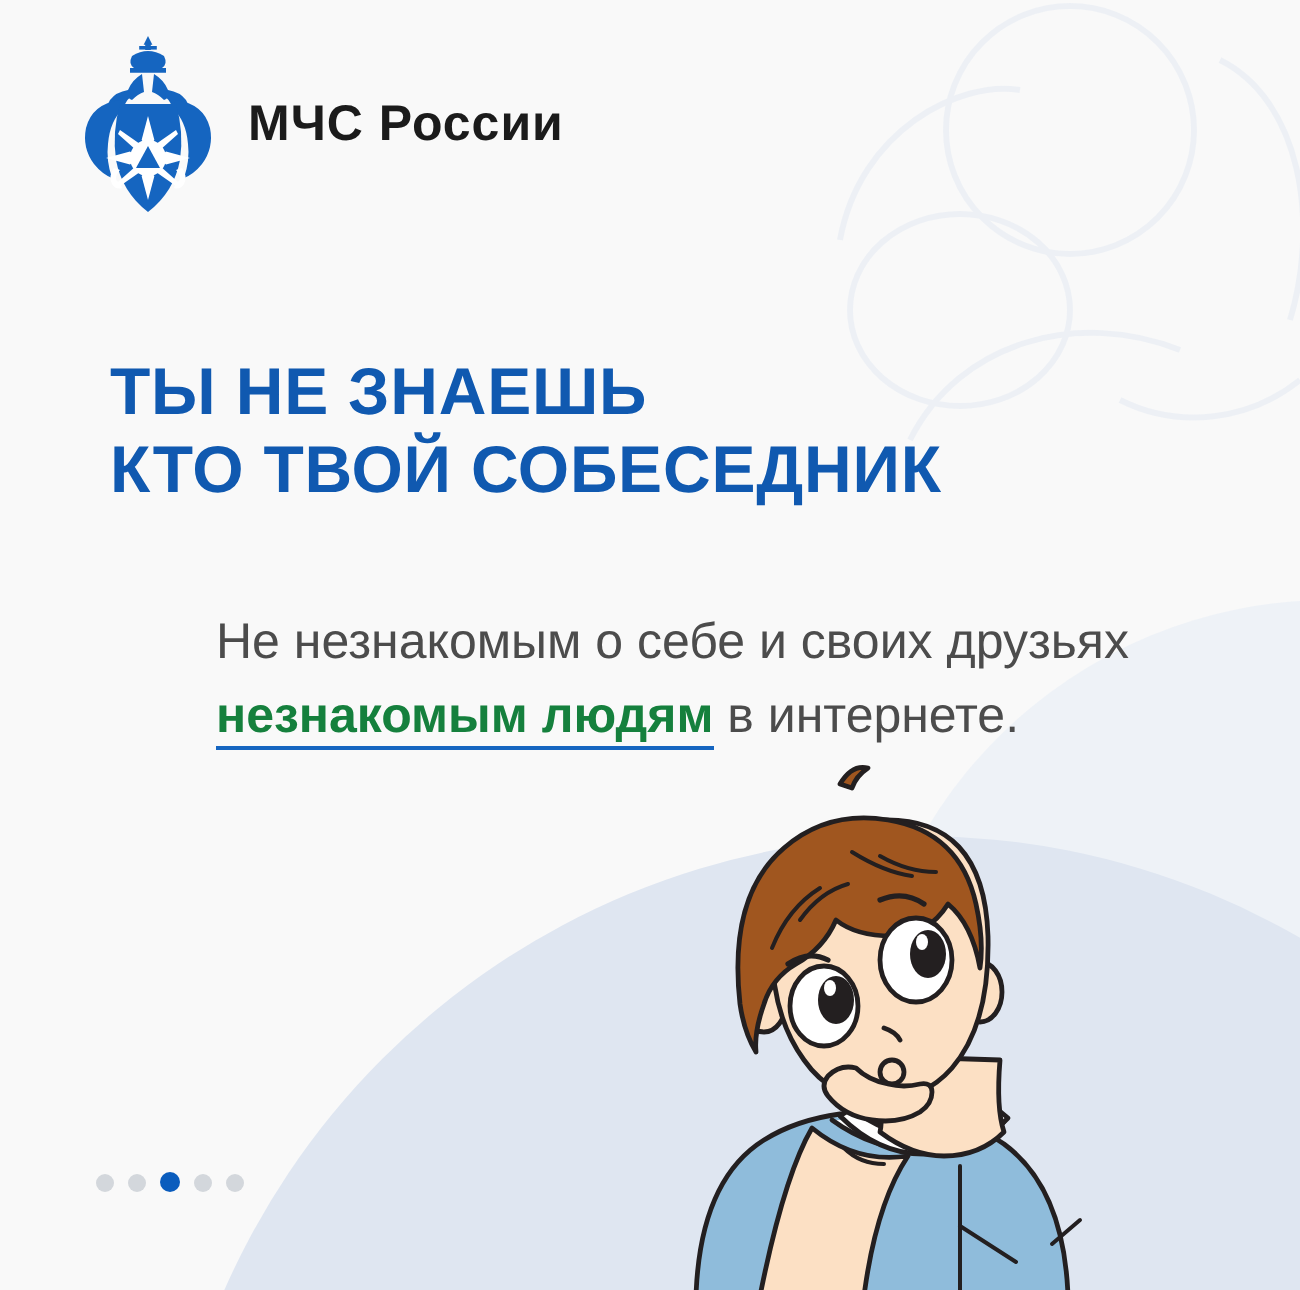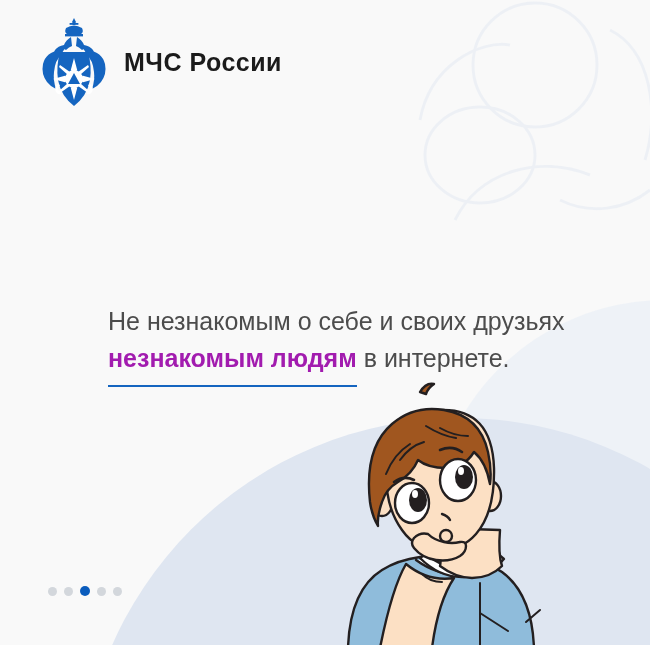--- a/index.html
+++ b/index.html
@@ -65,23 +65,23 @@
 
   
   .body-copy{
     position:absolute;left:108px;top:278px;
     width:470px;
     font-size:25px;line-height:1.46;
     color:#4c4c4c;
     font-weight:normal;
   }
   .hl{
-    color:#a21caf;font-weight:bold;
+    color:#15803d;font-weight:bold;
     border-bottom:2px solid #1565c0;
-    padding-bottom:13px;
+    padding-bottom:1px;
   }
 
   
   .dots{
     position:absolute;left:48px;top:586px;
     display:flex;align-items:center;gap:7px;
   }
   .dot{width:9px;height:9px;border-radius:50%;background:#d3d7dc;}
   .dot.active{background:#0a5cbd;width:10px;height:10px;}
 
@@ -157,20 +157,22 @@
         <g fill="#ffffff">
           <path d="M19 68 q-3 4-1 8 q2 3 5 2 l-1-3 q-2 0-2-2 q0-2 2-4Z"></path>
           <path d="M53 68 q3 4 1 8 q-2 3-5 2 l1-3 q2 0 2-2 q0-2-2-4Z"></path>
         </g>
       </svg>
     </span>
     <span class="brand">МЧС  России</span>
   </div>
 
   <h1 class="headline">
+    <span class="l1">ТЫ НЕ ЗНАЕШЬ</span>
+    <span class="l2">КТО ТВОЙ СОБЕСЕДНИК</span>
   </h1>
 
   <p class="body-copy"><span>Не незнакомым о себе и своих друзьях </span><span class="hl">незнакомым людям</span><span> в интернете.</span></p>
 
   <div class="dots">
     <span class="dot"></span>
     <span class="dot"></span>
     <span class="dot active"></span>
     <span class="dot"></span>
     <span class="dot"></span>

